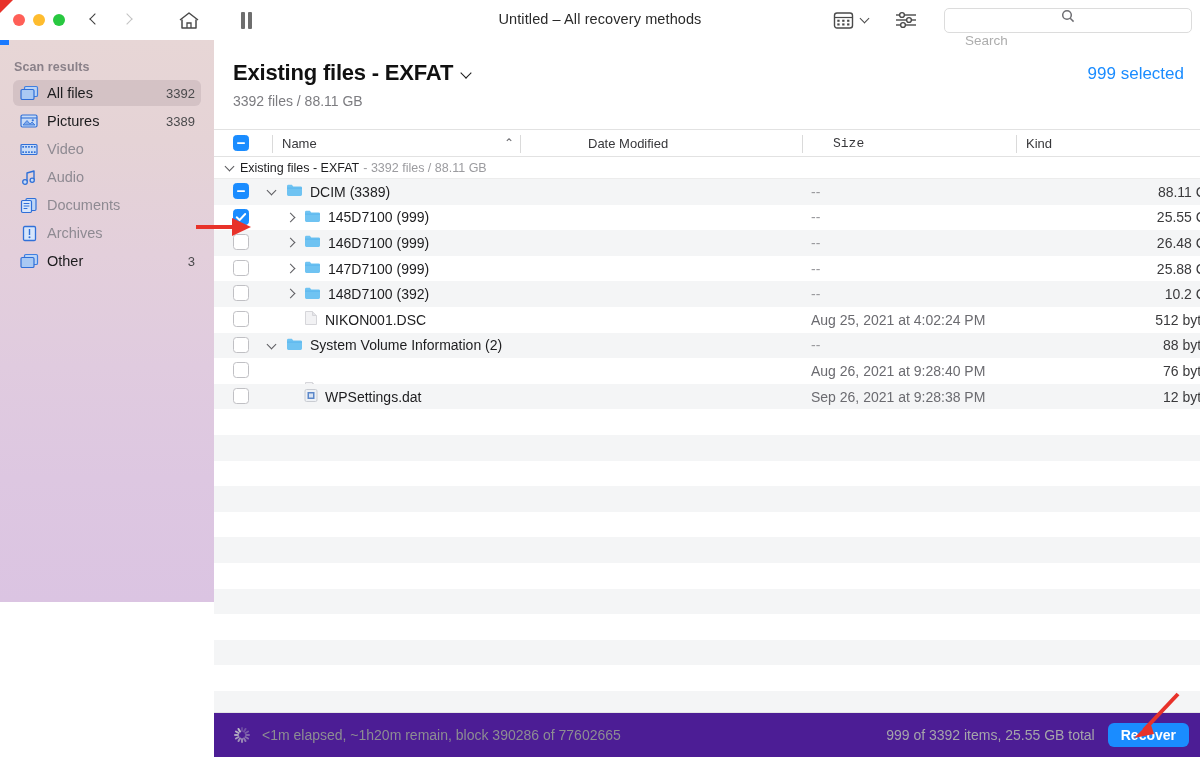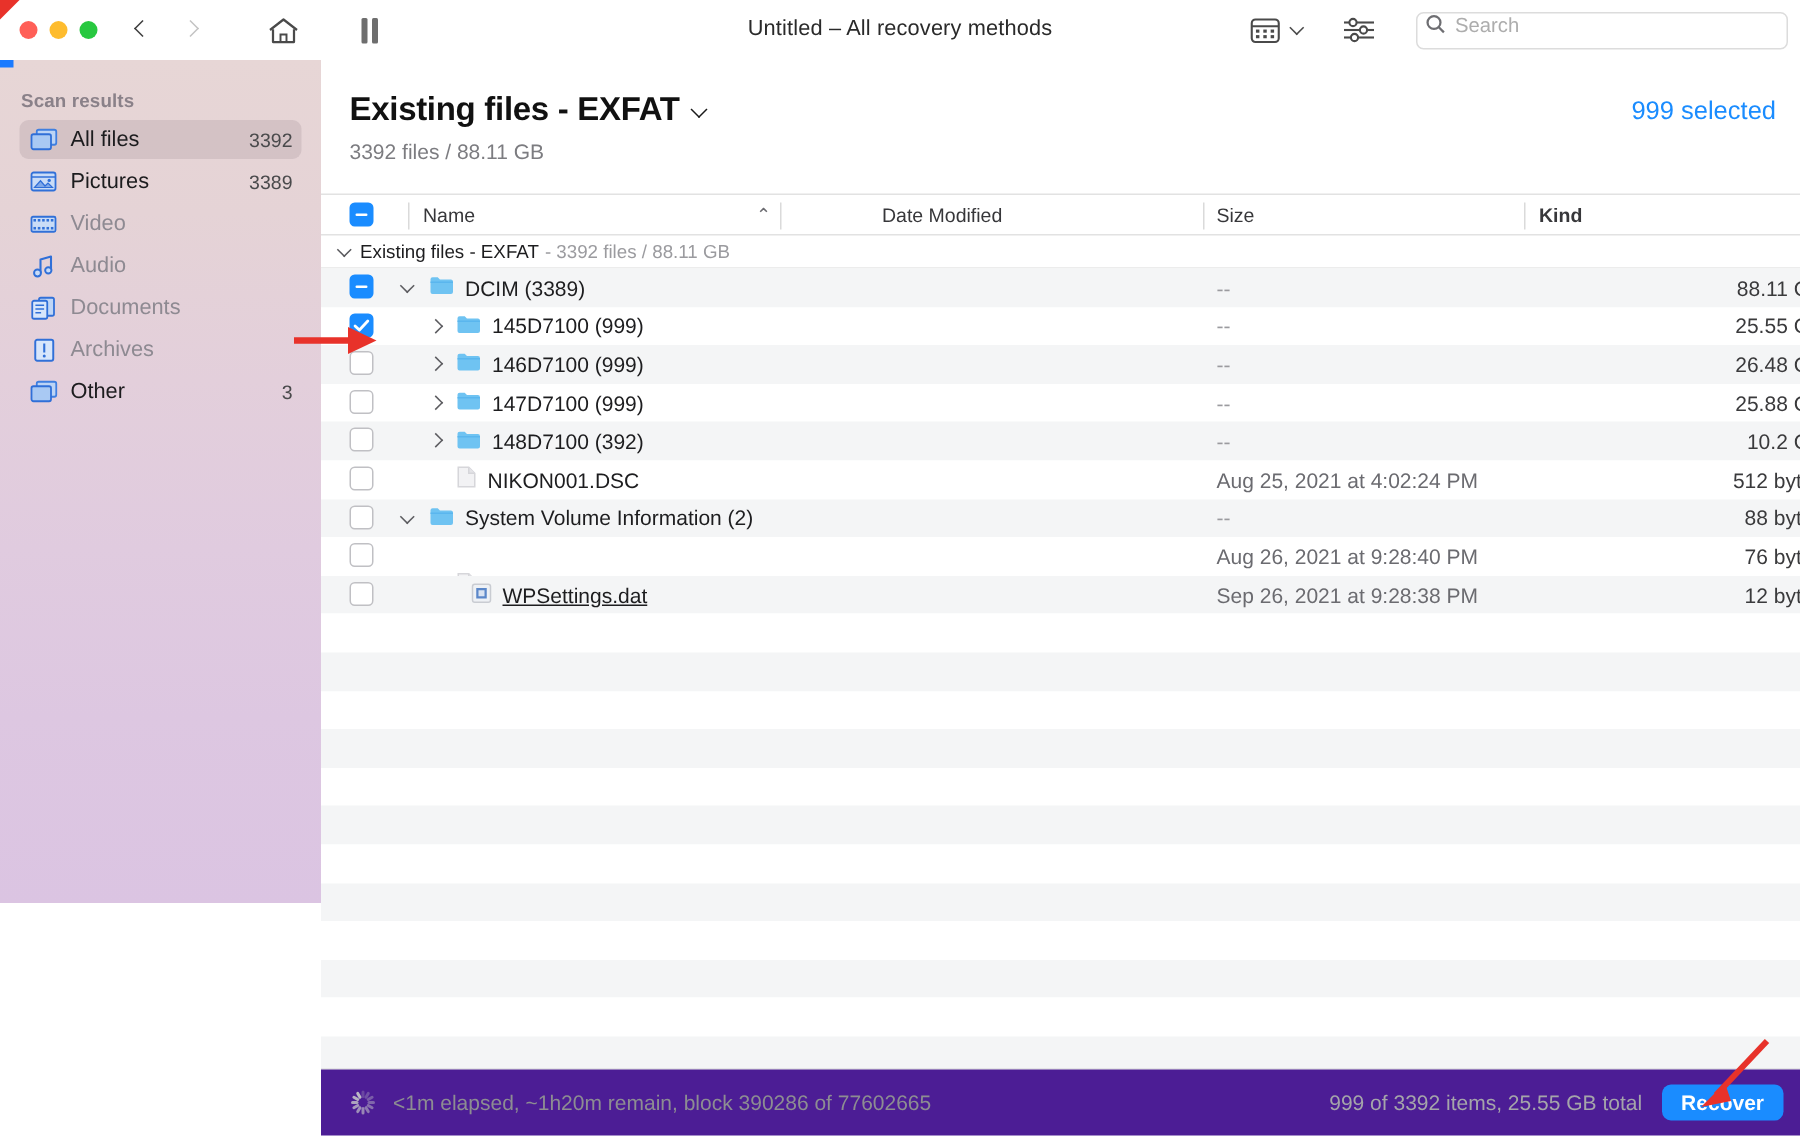--- a/index.html
+++ b/index.html
@@ -60,22 +60,23 @@
     content: ""; position: absolute; top: 0px; left: 1px;
     width: 6px; height: 6px;
     border-right: 1.5px solid #4a4a4a; border-bottom: 1.5px solid #4a4a4a;
     transform: rotate(45deg);
   }
   .searchbox {
     margin-left: 26px;
     width: 248px; height: 25px;
     border: 1px solid #dcdcdc; border-radius: 5px;
     background: #fff;
-    display: flex; align-items: flex-start; padding: 0 5px;
+    display: flex; align-items: center; padding: 0 20px;
     gap: 6px;
+    flex-direction: column;
   }
   .searchbox input {
     border: none; outline: none; font-size: 13.5px; color: #333;
     width: 100%; background: transparent;
     font-family: "Liberation Sans", sans-serif;
   }
   .searchbox input::placeholder { color: #adadad; }
 
   
   .sidebar {
@@ -417,23 +418,23 @@
               <rect x="3" y="6.3" width="8" height="1.7" rx=".8" fill="#fff"></rect>
             </svg>
         </span>
       </span>
       <div class="vdiv" style="left:58px;"></div>
       <span class="ch-cell" style="left:290px; color:#6b6b70; font-size:12px;">⌃</span>
       <span class="ch-cell" style="left:68px;">Name</span>
       <div class="vdiv" style="left:306px;"></div>
       <span class="ch-cell" style="left:374px;">Date Modified</span>
       <div class="vdiv" style="left:588px;"></div>
-      <span class="ch-cell" style="left:597px;">Size</span>
+      <span class="ch-cell" style="left:619px;font-family:Liberation Mono, monospace;">Size</span>
       <div class="vdiv" style="left:802px;"></div>
-      <span class="ch-cell" style="left:812px;font-weight:bold;">Kind</span>
+      <span class="ch-cell" style="left:812px;">Kind</span>
     </div>
 
     <div class="group-row">
       <span class="gr-chev"></span>
       <span class="gr-a">Existing files - EXFAT</span>
       <span class="gr-b" style="margin-left:4px;">- 3392 files / 88.11 GB</span>
     </div>
 
     <div class="rows" id="rows-container">
         <div class="row odd">
@@ -559,21 +560,21 @@
               </svg></span>
             <span class="nm-text">IndexerVolumeGuid</span>
           </span>
           <span class="c-date ">Aug 26, 2021 at 9:28:40 PM</span>
           <span class="c-size">76 bytes</span>
         </div>
         <div class="row odd">
           <span class="cb-wrap">
             <span class="cb"></span>
           </span>
-          <span class="nm" style="left:100px;text-decoration:underline;">
+          <span class="nm" style="left:90px;">
             <span><svg width="14" height="15" viewBox="0 0 14 15">
                 <rect x="1" y="1.5" width="12" height="12" rx="1.5" fill="#eef1f5" stroke="#c9ccd2"></rect>
                 <rect x="3.5" y="4" width="7" height="7" fill="#5b87c9"></rect>
                 <rect x="5" y="5.5" width="4" height="4" fill="#d9e3f2"></rect>
               </svg></span>
             <span class="nm-text">WPSettings.dat</span>
           </span>
           <span class="c-date ">Sep 26, 2021 at 9:28:38 PM</span>
           <span class="c-size">12 bytes</span>
         </div>

